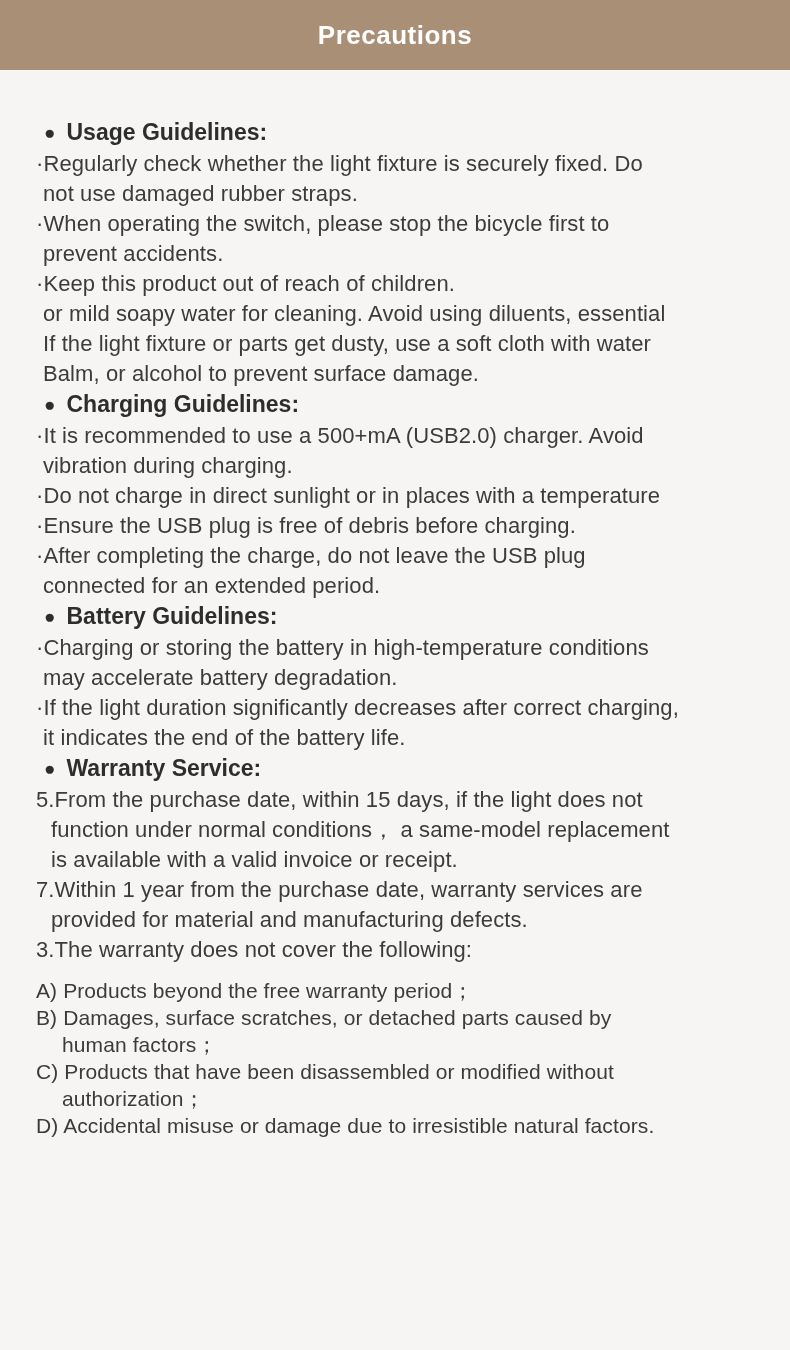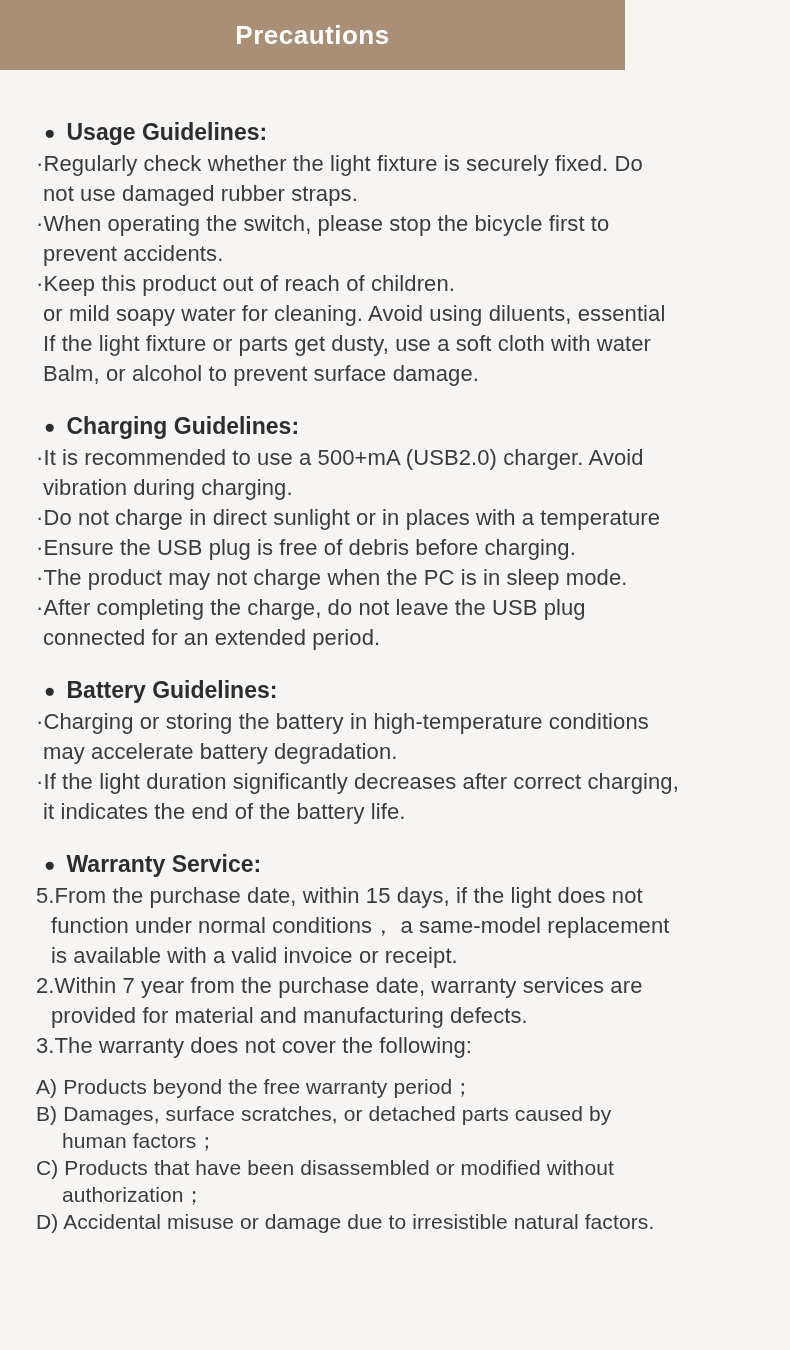--- a/index.html
+++ b/index.html
@@ -12,33 +12,33 @@
   *{margin:0;padding:0;box-sizing:border-box;}
   html,body{width:790px;}
   body{
     width:790px;height:1350px;
     background:var(--page-bg);
     font-family:"Liberation Sans", sans-serif;
     color:var(--text);
     overflow:hidden;
   }
   .banner{
-    width:625px;height:70px;
+    width:790px;height:70px;
     background:var(--banner-bg);
     display:flex;align-items:center;justify-content:center;
   }
   .banner h1{
     color:var(--banner-text);
     font-size:26px;font-weight:bold;
     letter-spacing:0.5px;
   }
   .content{
     padding:47px 39px 0 36px;
   }
-  .sec{margin-top:22px;}
+  .sec{}
   .sec:first-child{margin-top:0;}
   .sec-heading{
     line-height:30px;
     font-size:23px;font-weight:bold;color:var(--heading);
     padding-left:8px;
     white-space:nowrap;
   }
   .sec-heading .bullet{
     font-size:19px;
     margin-right:11px;
@@ -79,37 +79,36 @@
         <div class="line ind1">or mild soapy water for cleaning. Avoid using diluents, essential</div>
         <div class="line ind1">If the light fixture or parts get dusty, use a soft cloth with water</div>
         <div class="line ind1">Balm, or alcohol to prevent surface damage.</div>
       </section>
       <section class="sec sec-1">
         <div class="sec-heading"><span class="bullet">●</span><span>Charging Guidelines:</span></div>
         <div class="line">·It is recommended to use a 500+mA (USB2.0) charger. Avoid</div>
         <div class="line ind1">vibration during charging.</div>
         <div class="line">·Do not charge in direct sunlight or in places with a temperature</div>
         <div class="line">·Ensure the USB plug is free of debris before charging.</div>
-        <div class="line">·The product may not charge when the PC is in sleep mode.</div>
         <div class="line">·After completing the charge, do not leave the USB plug</div>
         <div class="line ind1">connected for an extended period.</div>
       </section>
       <section class="sec sec-2">
         <div class="sec-heading"><span class="bullet">●</span><span>Battery Guidelines:</span></div>
         <div class="line">·Charging or storing the battery in high-temperature conditions</div>
         <div class="line ind1">may accelerate battery degradation.</div>
         <div class="line">·If the light duration significantly decreases after correct charging,</div>
         <div class="line ind1">it indicates the end of the battery life.</div>
       </section>
       <section class="sec sec-3">
         <div class="sec-heading"><span class="bullet">●</span><span>Warranty Service:</span></div>
         <div class="line">5.From the purchase date, within 15 days, if the light does not</div>
         <div class="line ind1">function under normal conditions， a same-model replacement</div>
         <div class="line ind1">is available with a valid invoice or receipt.</div>
-        <div class="line">2.Within 7 year from the purchase date, warranty services are</div>
+        <div class="line">7.Within 1 year from the purchase date, warranty services are</div>
         <div class="line ind1">provided for material and manufacturing defects.</div>
         <div class="line">3.The warranty does not cover the following:</div>
         <div class="sub">
           <div class="line">A) Products beyond the free warranty period；</div>
           <div class="line">B) Damages, surface scratches, or detached parts caused by</div>
           <div class="line ind1">human factors；</div>
           <div class="line">C) Products that have been disassembled or modified without</div>
           <div class="line ind1">authorization；</div>
           <div class="line">D) Accidental misuse or damage due to irresistible natural factors.</div>
         </div>

